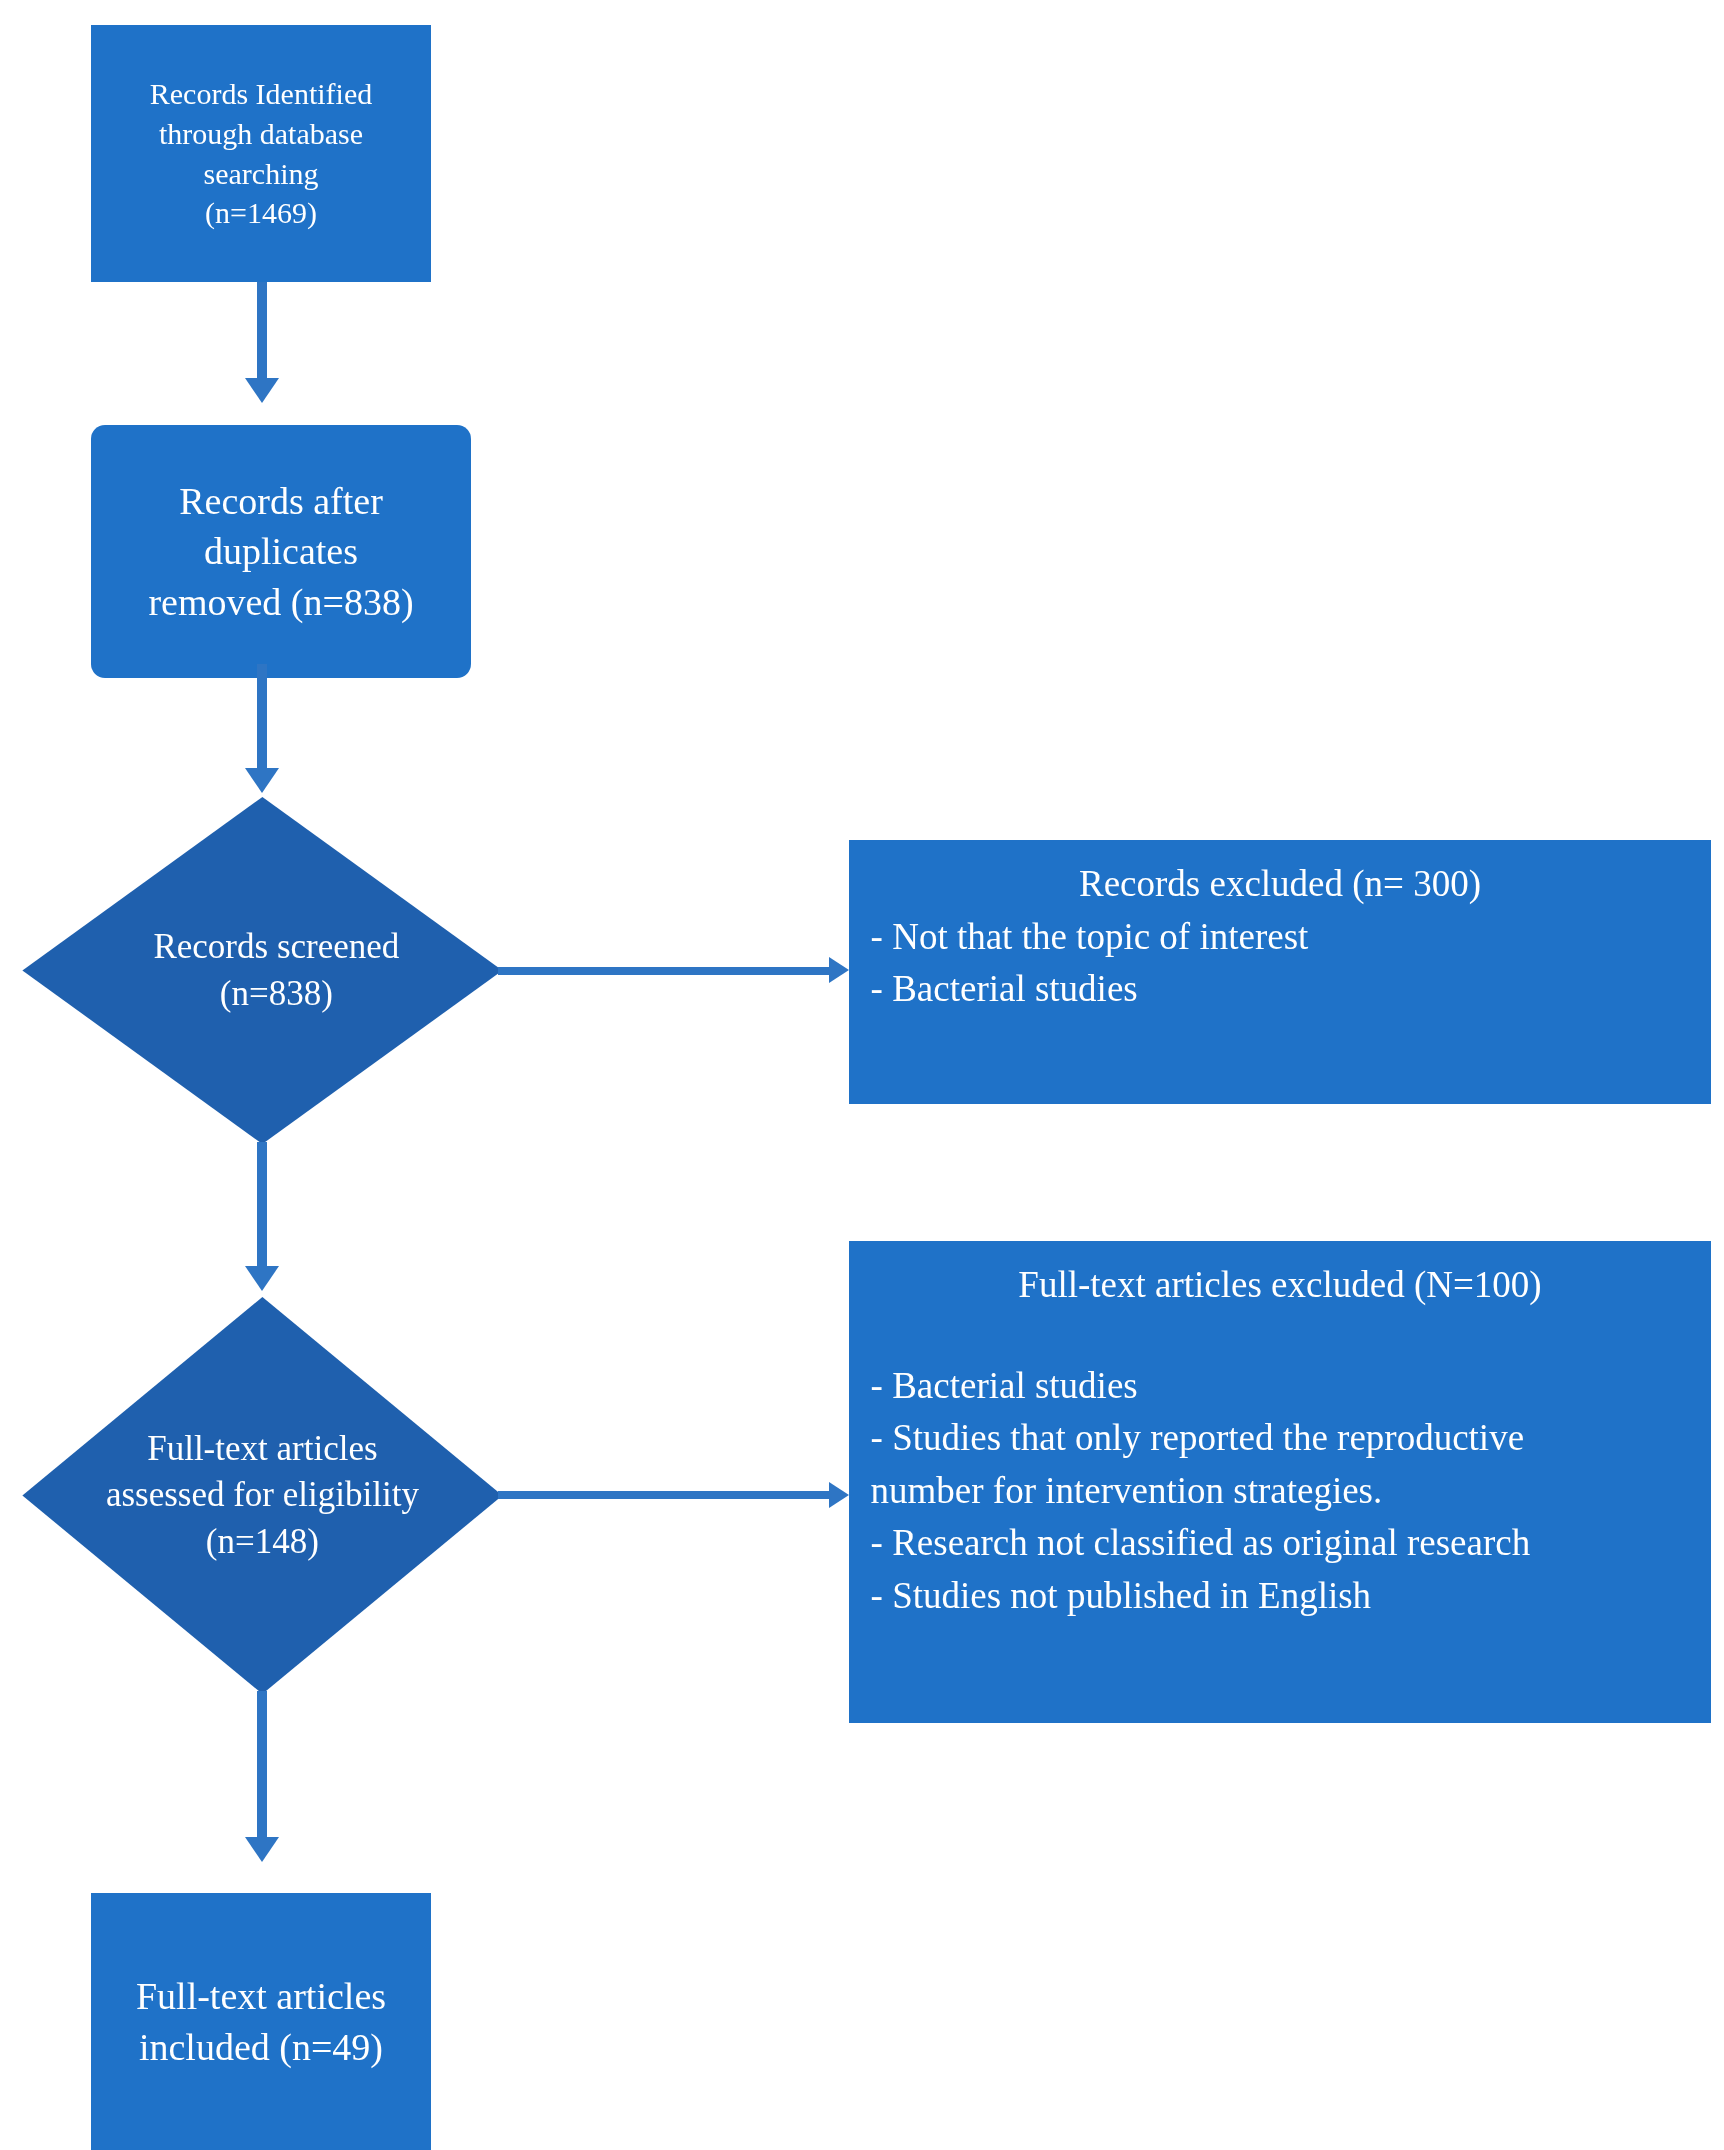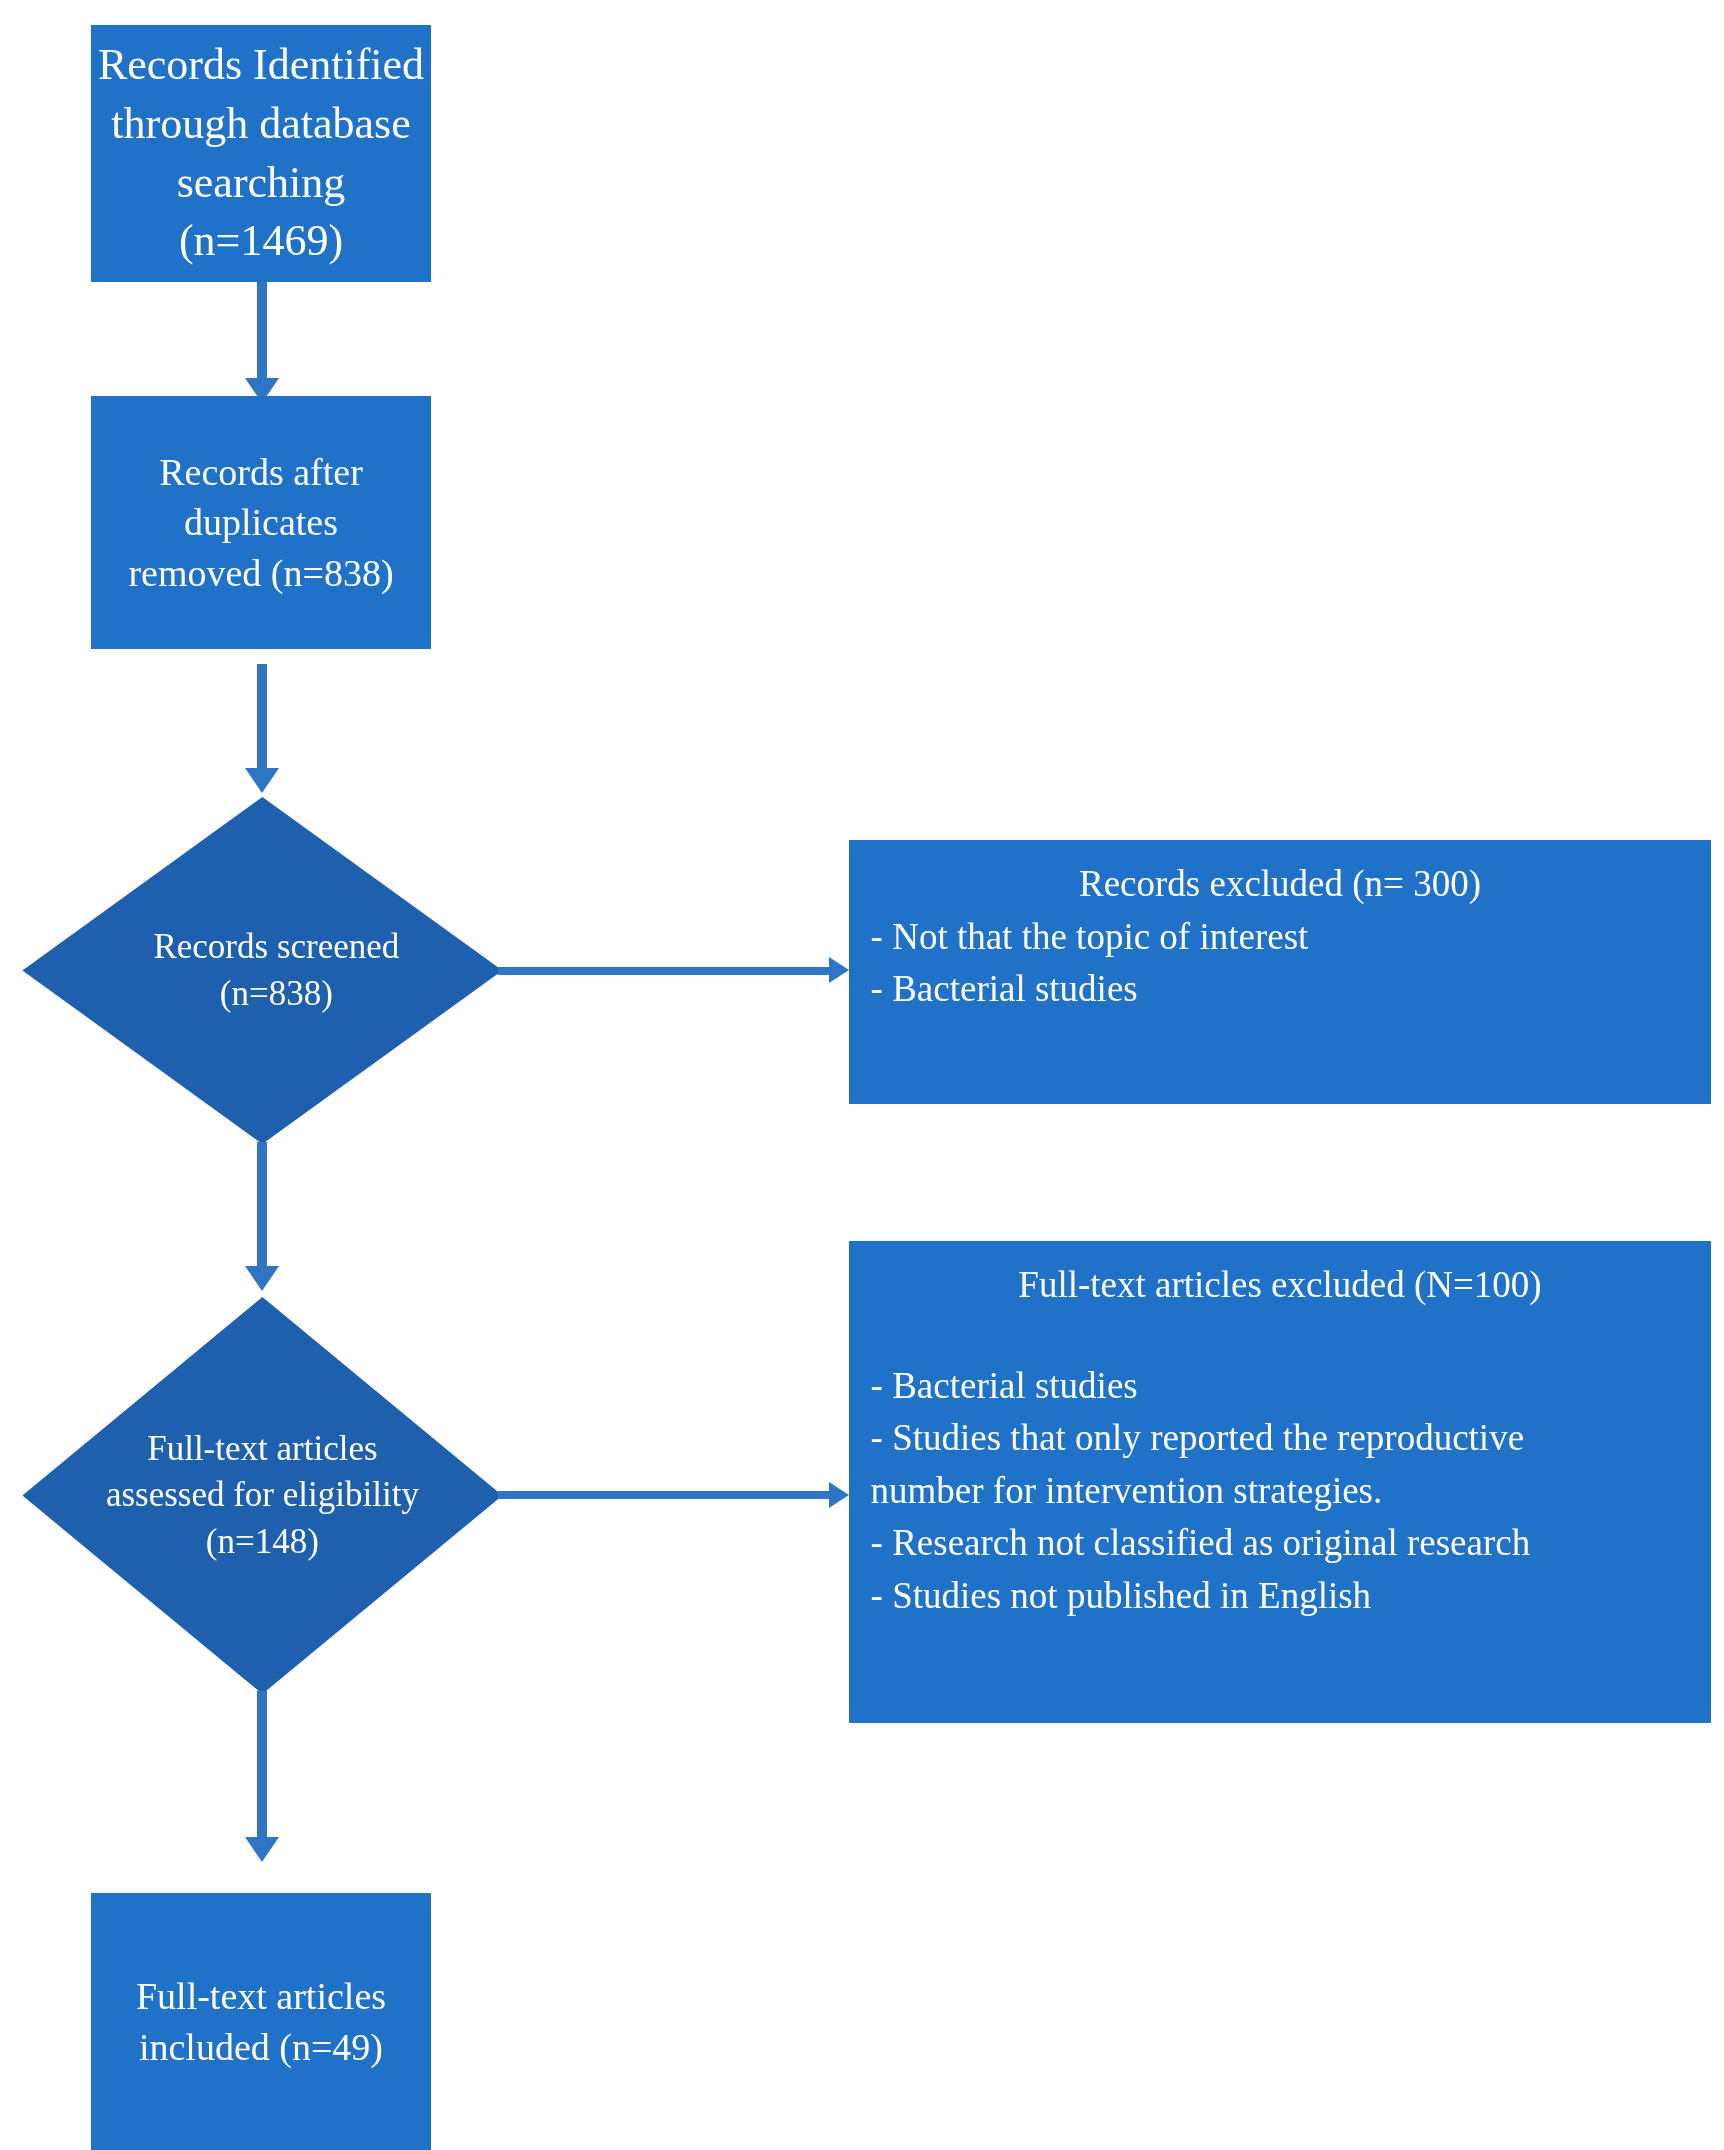--- a/index.html
+++ b/index.html
@@ -92,31 +92,31 @@
     border-top: 13.3px solid transparent;
     border-bottom: 13.3px solid transparent;
     border-left: 20px solid #2E75C4;
   }
 </style>
 </head>
 <body>
 
 <div id="canvas">
 
-  <div class="node-rect" style="left:91px; top:25px; width:340px; height:257px; font-size:44px;">
+  <div class="node-rect" style="left:91px; top:25px; width:340px; height:257px; font-size:30px;">
     <span class="node-label">Records Identified
 through database
 searching
 (n=1469)</span>
   </div>
 
   <div class="conn-v" style="left:257px; top:282px; width:10px; height:100px;"></div>
   <div class="arrow-down" style="left:245px; top:378px;"></div>
 
-  <div class="node-rect" style="left:91px; top:396px; width:340px; height:253px; font-size:38px;">
+  <div class="node-rect" style="left:91px; top:425px; width:380px; height:253px; font-size:38px;border-radius:14px;">
     <span class="node-label">Records after
 duplicates
 removed (n=838)</span>
   </div>
 
   <div class="conn-v" style="left:257px; top:664px; width:10px; height:108px;"></div>
   <div class="arrow-down" style="left:245px; top:768px;"></div>
 
   <div class="node-diamond" style="left:22.4px; top:797px; width:480px; height:347px; font-size:35px;">
     <span class="node-label" style="max-width:274px;margin-left:28px;">Records screened

